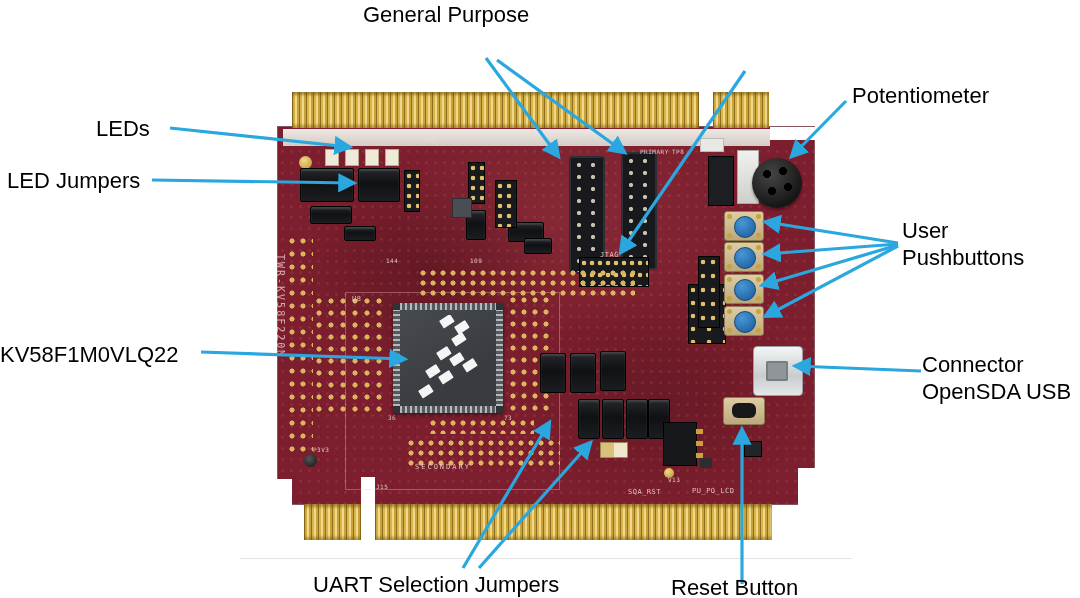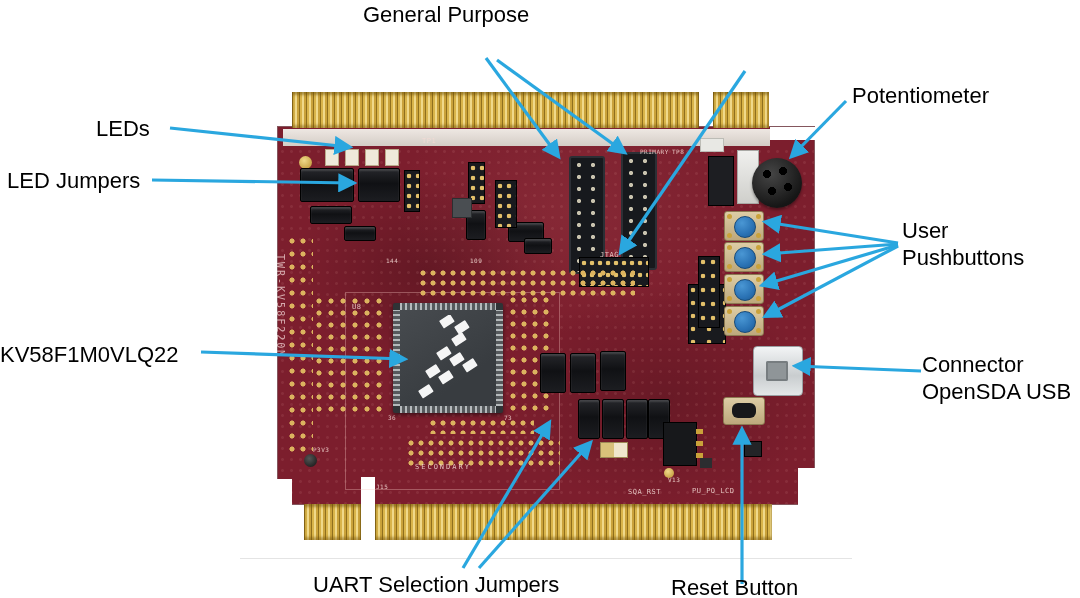--- a/index.html
+++ b/index.html
@@ -147,21 +147,21 @@
         <span class="pip" style="right:2px;bottom:2px;"></span>
     </div>
     <div class="pinhead" style="left:698px;top:256px;width:20px;height:70px;background-size:10px 14px;"></div>
 
     <div class="abs" style="left:345px;top:292px;width:213px;height:196px;border:1px solid rgba(245,200,195,.35);"></div>
     <div class="abs dots" style="left:420px;top:270px;width:215px;height:26px;"></div>
     <div class="abs dots" style="left:316px;top:298px;width:72px;height:118px;background-size:12px 12px;"></div>
     <div class="abs dots" style="left:510px;top:297px;width:44px;height:120px;background-size:11px 12px;"></div>
     <div class="abs dots" style="left:430px;top:420px;width:104px;height:14px;"></div>
     <div class="abs dots" style="left:408px;top:440px;width:152px;height:26px;"></div>
-    <div class="silk" style="left:352px;top:304px;">U8</div>
+    <div class="silk" style="left:352px;top:296px;">U8</div>
     <div class="silk" style="left:386px;top:257px;font-size:6px;">144</div>
     <div class="silk" style="left:470px;top:257px;font-size:6px;">109</div>
     <div class="silk" style="left:388px;top:414px;font-size:6px;">36</div>
     <div class="silk" style="left:504px;top:414px;font-size:6px;">73</div>
 
     <div class="abs" style="left:393px;top:303px;width:110px;height:110px;background:#2f3336;border-radius:2px;box-shadow:0 2px 4px rgba(0,0,0,.5);">
       <div class="abs" style="left:7px;top:0;right:7px;height:7px;background:repeating-linear-gradient(90deg,#b4b9bb 0 2px,#55595c 2px 5px);"></div>
       <div class="abs" style="left:7px;bottom:0;right:7px;height:7px;background:repeating-linear-gradient(90deg,#b4b9bb 0 2px,#55595c 2px 5px);"></div>
       <div class="abs" style="left:0;top:7px;bottom:7px;width:7px;background:repeating-linear-gradient(0deg,#b4b9bb 0 2px,#55595c 2px 5px);"></div>
       <div class="abs" style="right:0;top:7px;bottom:7px;width:7px;background:repeating-linear-gradient(0deg,#b4b9bb 0 2px,#55595c 2px 5px);"></div>

